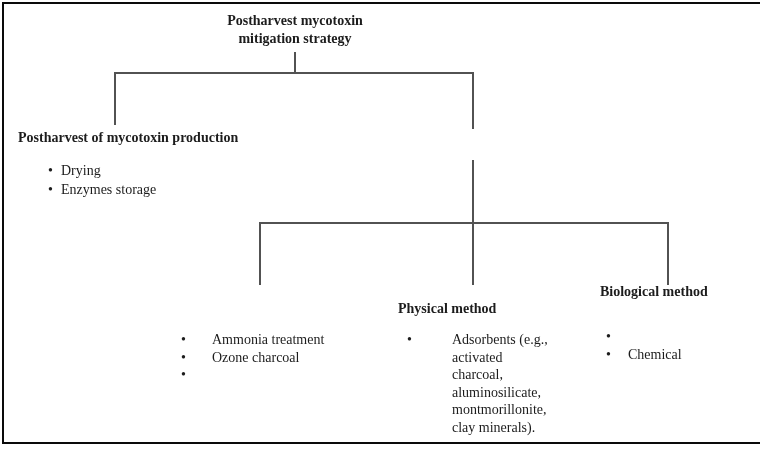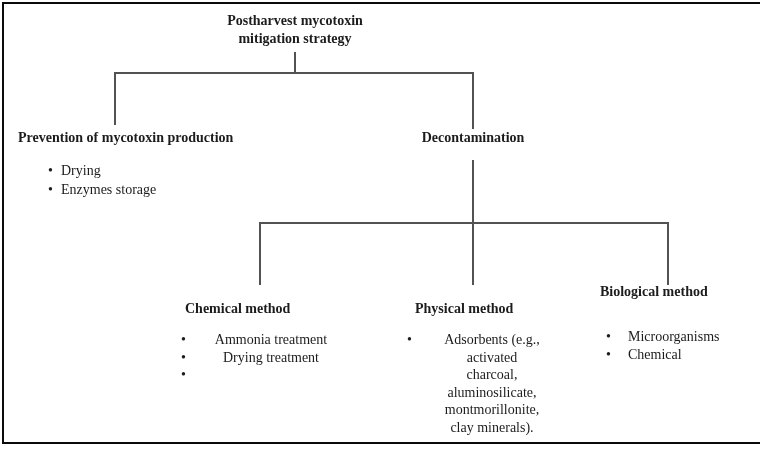--- a/index.html
+++ b/index.html
@@ -33,98 +33,94 @@
   .list { position: absolute; font-size: 14px; }
   .row { display: flex; align-items: flex-start; }
   .dot {
     flex: 0 0 auto;
     font-size: 14px;
     line-height: 18px;
   }
   .txt {
     white-space: pre-line;
     line-height: 18px;
-    text-align: center;
   }
   
   .list-prevention .dot { width: 13px; }
   .list-prevention .row { line-height: 18.5px; }
   .list-prevention .txt { line-height: 18.5px; }
   .list-chemical .dot, .list-biological .dot { width: 22px; }
-  .list-chemical .txt { line-height: 17.5px; width: 136px; }
+  .list-chemical .txt { line-height: 17.5px; width: 136px; margin-left: 9px; }
   .list-chemical .dot { line-height: 17.5px; }
   .list-physical .dot { width: 25px; line-height: 17.5px; }
-  .list-physical .txt { line-height: 17.5px; width: 120px; }
+  .list-physical .txt { line-height: 17.5px; width: 120px; margin-left: 20px; }
   .list-biological .txt { line-height: 18px; }
 </style>
 </head>
 <body>
 
 <div class="canvas">
   <div class="frame"></div>
 
   <div class="node-label center" style="left:185px; top:12px; width:220px;">Postharvest mycotoxin
 mitigation strategy</div>
 
   <div class="line v" style="left:294px; top:52px; height:20px;"></div>
   <div class="line h" style="left:114px; top:72px; width:360px;"></div>
   <div class="line v" style="left:114px; top:72px; height:53px;"></div>
   <div class="line v" style="left:472px; top:72px; height:57px;"></div>
 
-  <div class="node-label" style="left:18px; top:129px; white-space:nowrap;">Prevention of mycotoxin production</div>
+  <div class="node-label" style="left:18px; top:129px; white-space:nowrap;">Postharvest of mycotoxin production</div>
   <div class="list list-prevention" style="left:48px; top:162px;">
     <div class="row">
       <span class="dot">•</span>
       <span class="txt">Drying</span>
     </div>
     <div class="row">
       <span class="dot">•</span>
       <span class="txt">Enzymes storage</span>
     </div>
   </div>
 
-  <div class="node-label center" style="left:400px; top:129px; width:146px;">Decontamination</div>
 
   <div class="line v" style="left:472px; top:160px; height:125px;"></div>
   <div class="line h" style="left:259px; top:222px; width:410px;"></div>
   <div class="line v" style="left:259px; top:222px; height:63px;"></div>
   <div class="line v" style="left:667px; top:222px; height:63px;"></div>
 
-  <div class="node-label" style="left:185px; top:300px; white-space:nowrap;">Chemical method</div>
   <div class="list list-chemical" style="left:181px; top:331px;">
     <div class="row">
       <span class="dot">•</span>
       <span class="txt">Ammonia treatment</span>
     </div>
     <div class="row">
       <span class="dot">•</span>
-      <span class="txt">Drying treatment</span>
+      <span class="txt">Ozone charcoal</span>
     </div>
     <div class="row">
       <span class="dot">•</span>
     </div>
   </div>
 
-  <div class="node-label" style="left:415px; top:300px; white-space:nowrap;text-align:right;">Physical method</div>
+  <div class="node-label" style="left:398px; top:300px; white-space:nowrap;text-align:right;">Physical method</div>
   <div class="list list-physical" style="left:407px; top:331px;">
     <div class="row">
       <span class="dot">•</span>
       <span class="txt">Adsorbents (e.g.,
 activated
 charcoal,
 aluminosilicate,
 montmorillonite,
 clay minerals).</span>
     </div>
   </div>
 
   <div class="node-label" style="left:600px; top:283px; white-space:nowrap;">Biological method</div>
   <div class="list list-biological" style="left:606px; top:328px;">
     <div class="row">
       <span class="dot">•</span>
-      <span class="txt">Microorganisms</span>
     </div>
     <div class="row">
       <span class="dot">•</span>
       <span class="txt">Chemical</span>
     </div>
   </div>
 </div>
 
 </body></html>

